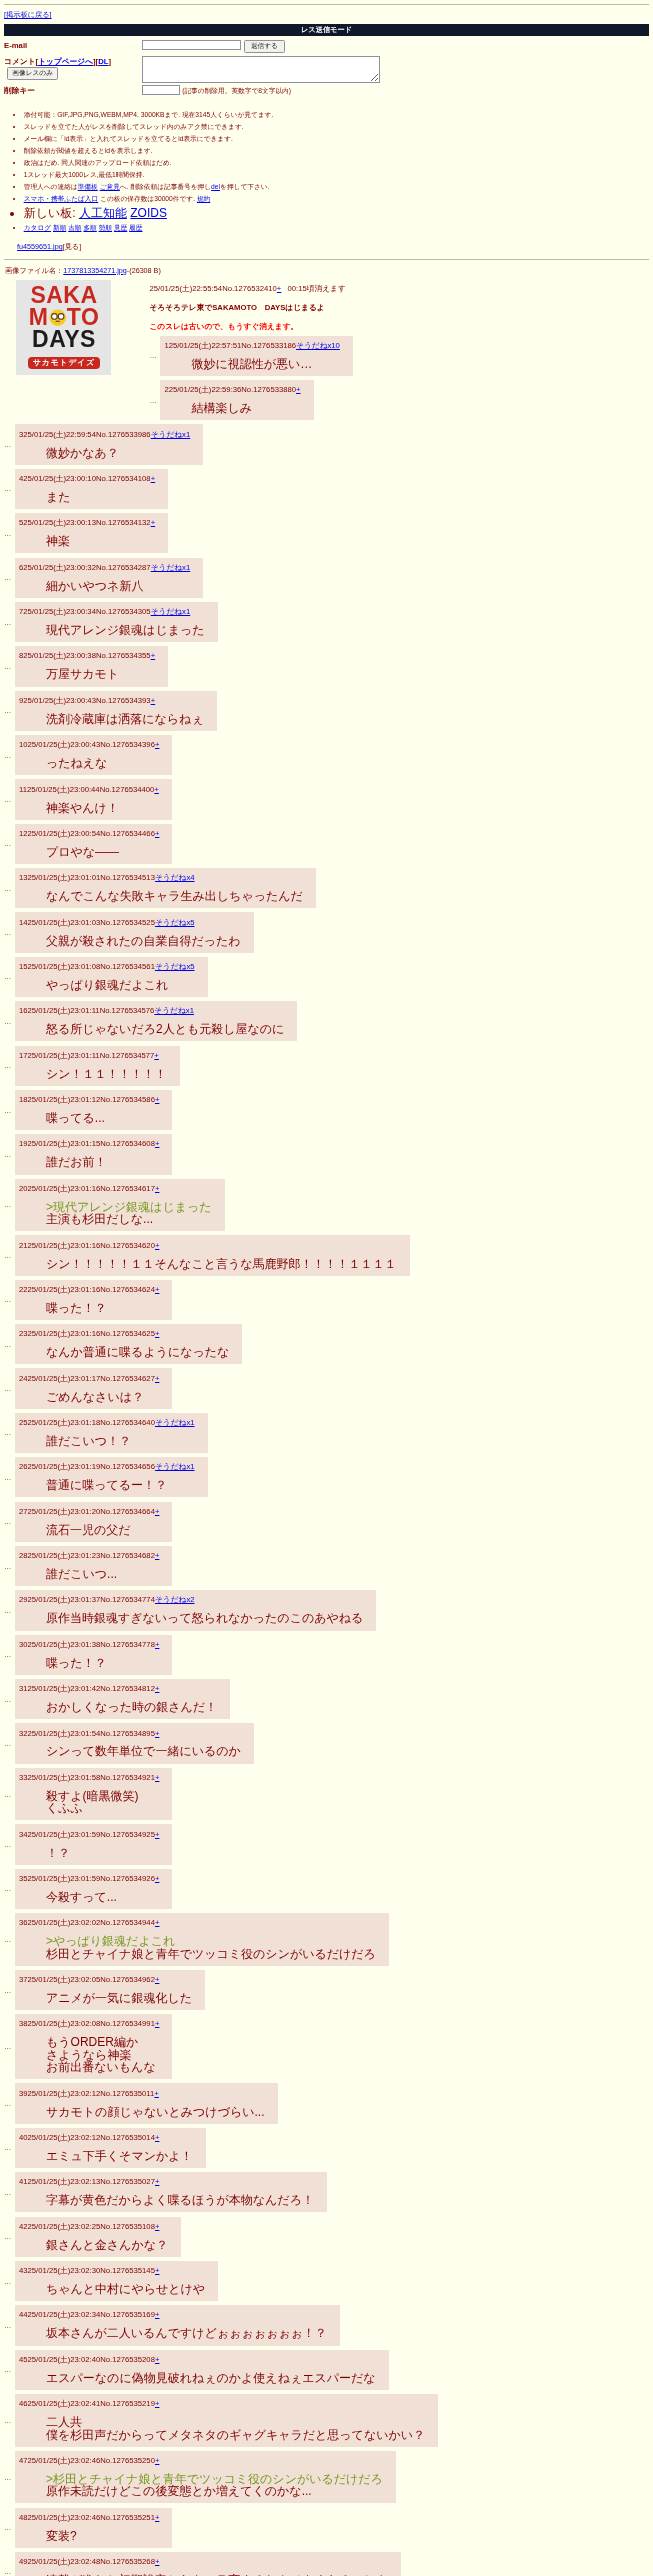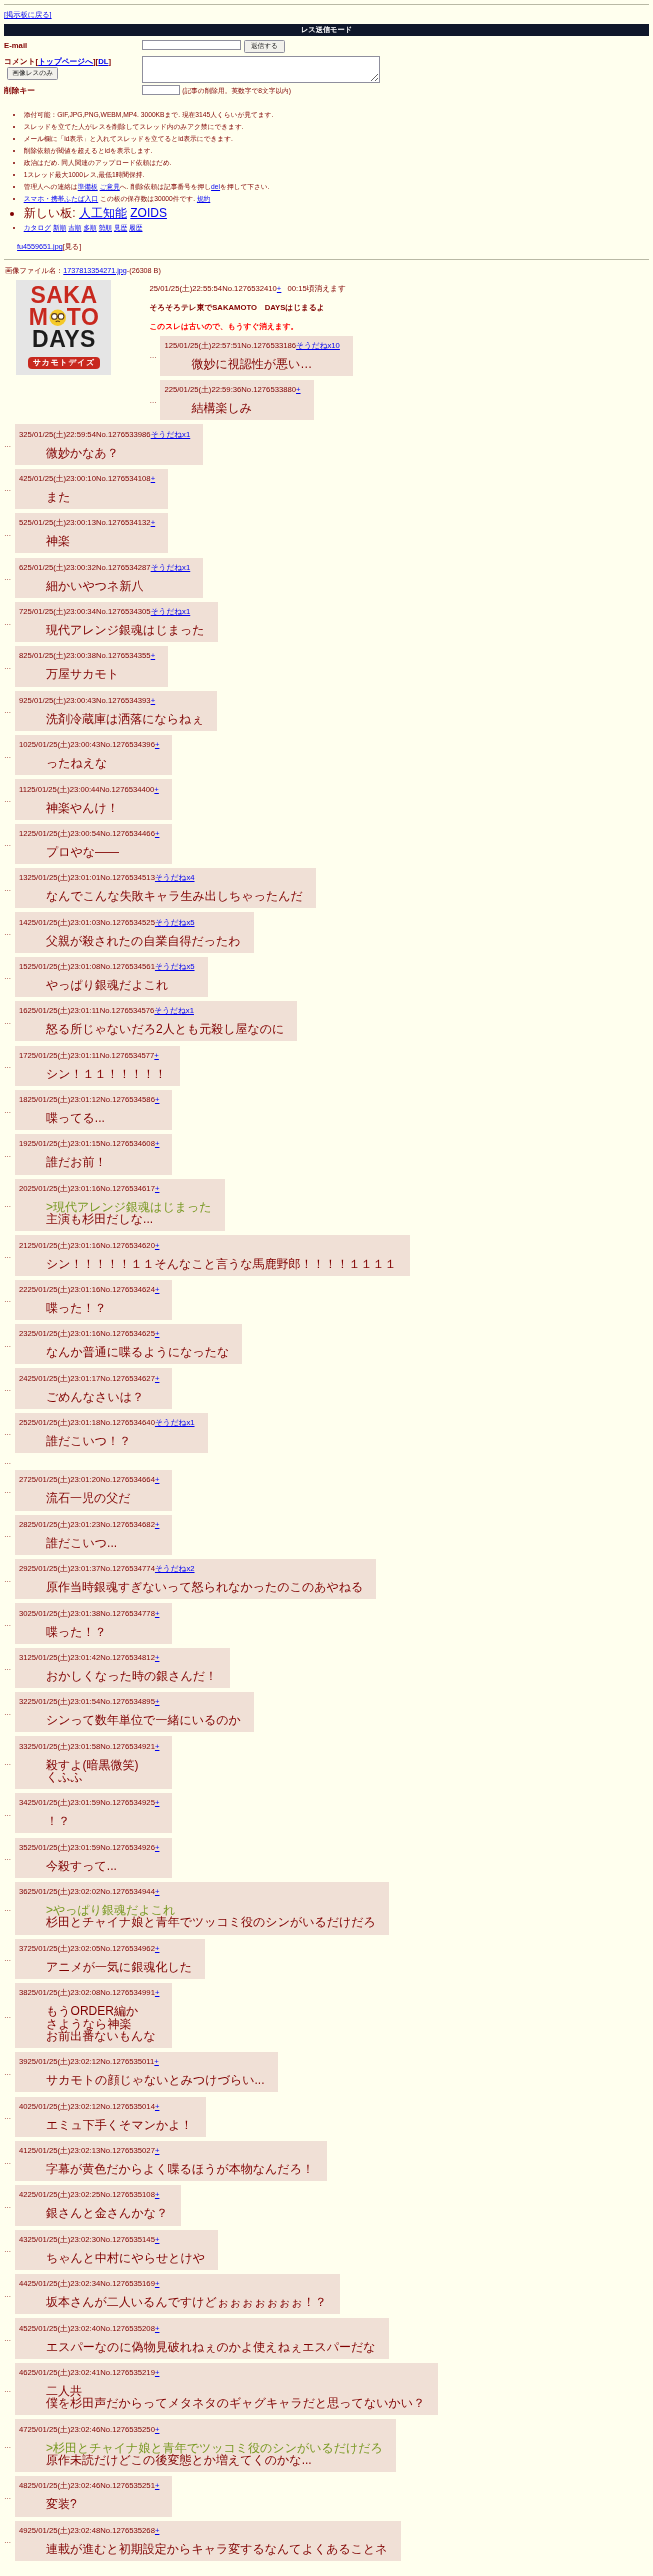--- a/index.html
+++ b/index.html
@@ -376,20 +376,26 @@
         <span class="dots">…</span>
         <div class="rbox">
           <div class="rhead"><span>25</span><span>25/01/25(土)23:01:18</span><span>No.1276534640</span><a href="#">そうだねx1</a></div>
           <div class="rbody">
             <div class="line">誰だこいつ！？</div>
           </div>
         </div>
       </div>
       <div class="reply">
         <span class="dots">…</span>
+        <div class="rbox">
+          <div class="rhead"><span>26</span><span>25/01/25(土)23:01:19</span><span>No.1276534656</span><a href="#">そうだねx1</a></div>
+          <div class="rbody">
+            <div class="line">普通に喋ってるー！？</div>
+          </div>
+        </div>
       </div>
       <div class="reply">
         <span class="dots">…</span>
         <div class="rbox">
           <div class="rhead"><span>27</span><span>25/01/25(土)23:01:20</span><span>No.1276534664</span><a href="#">+</a></div>
           <div class="rbody">
             <div class="line">流石一児の父だ</div>
           </div>
         </div>
       </div>

